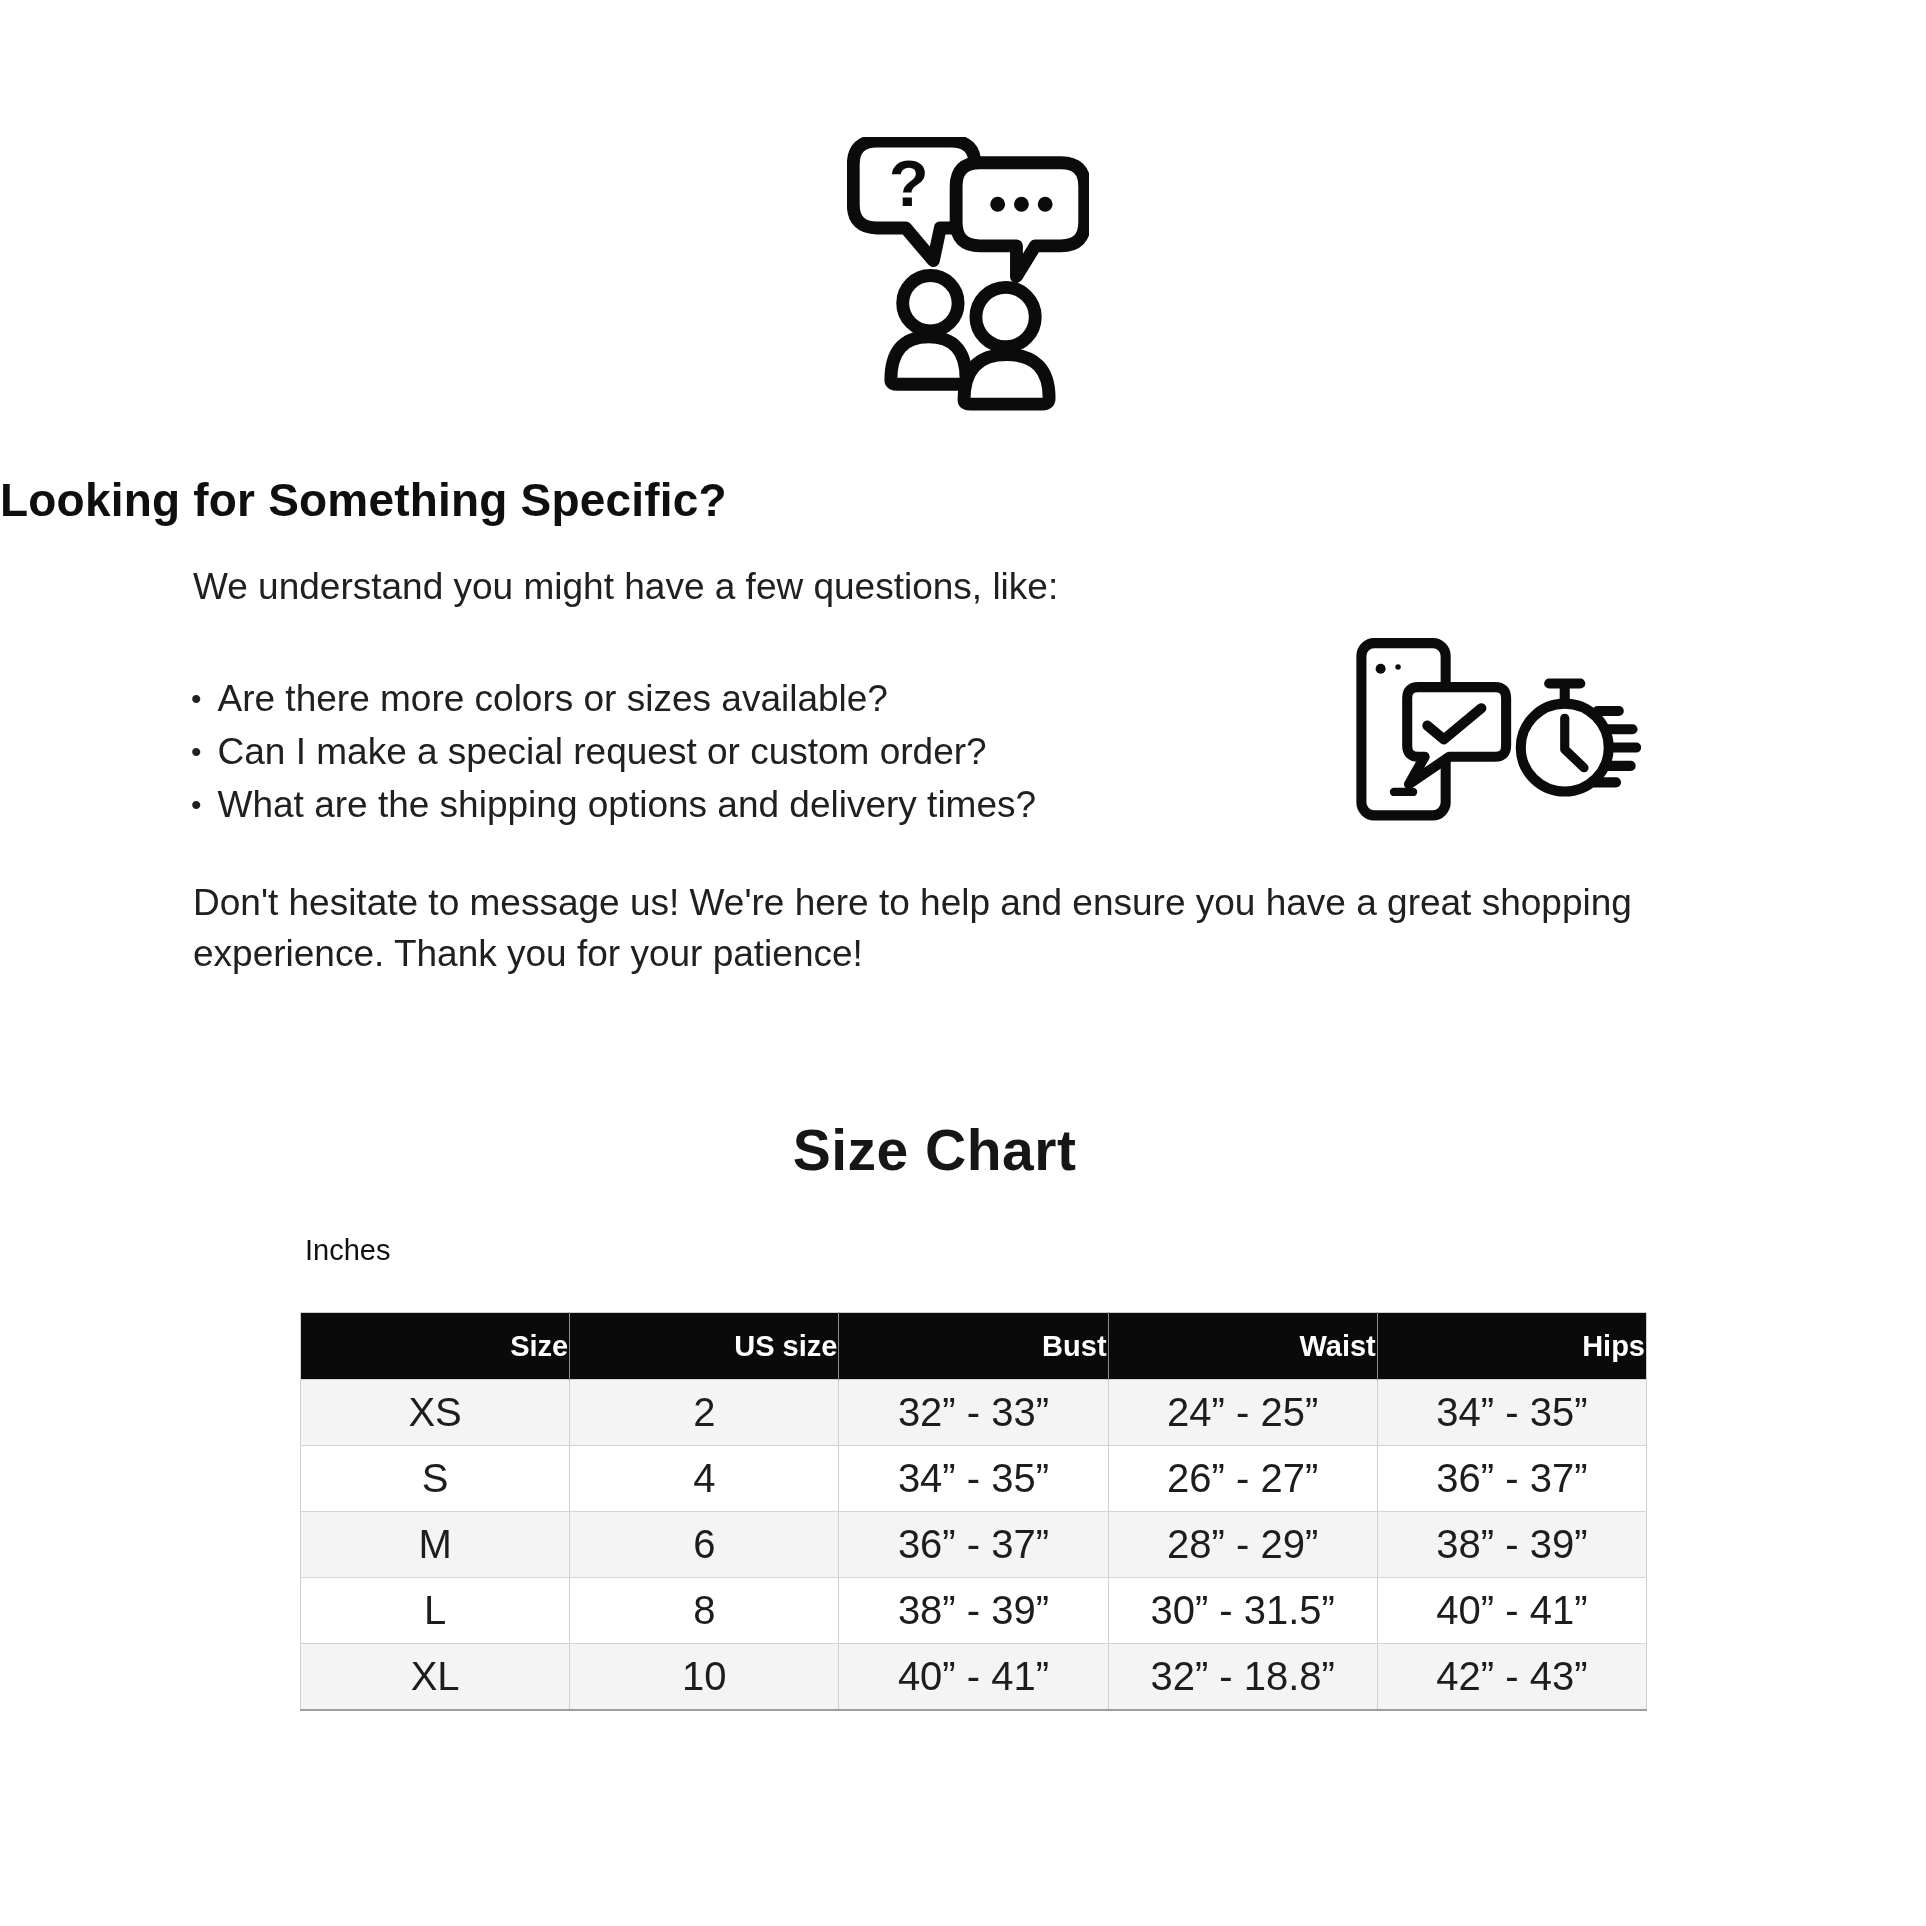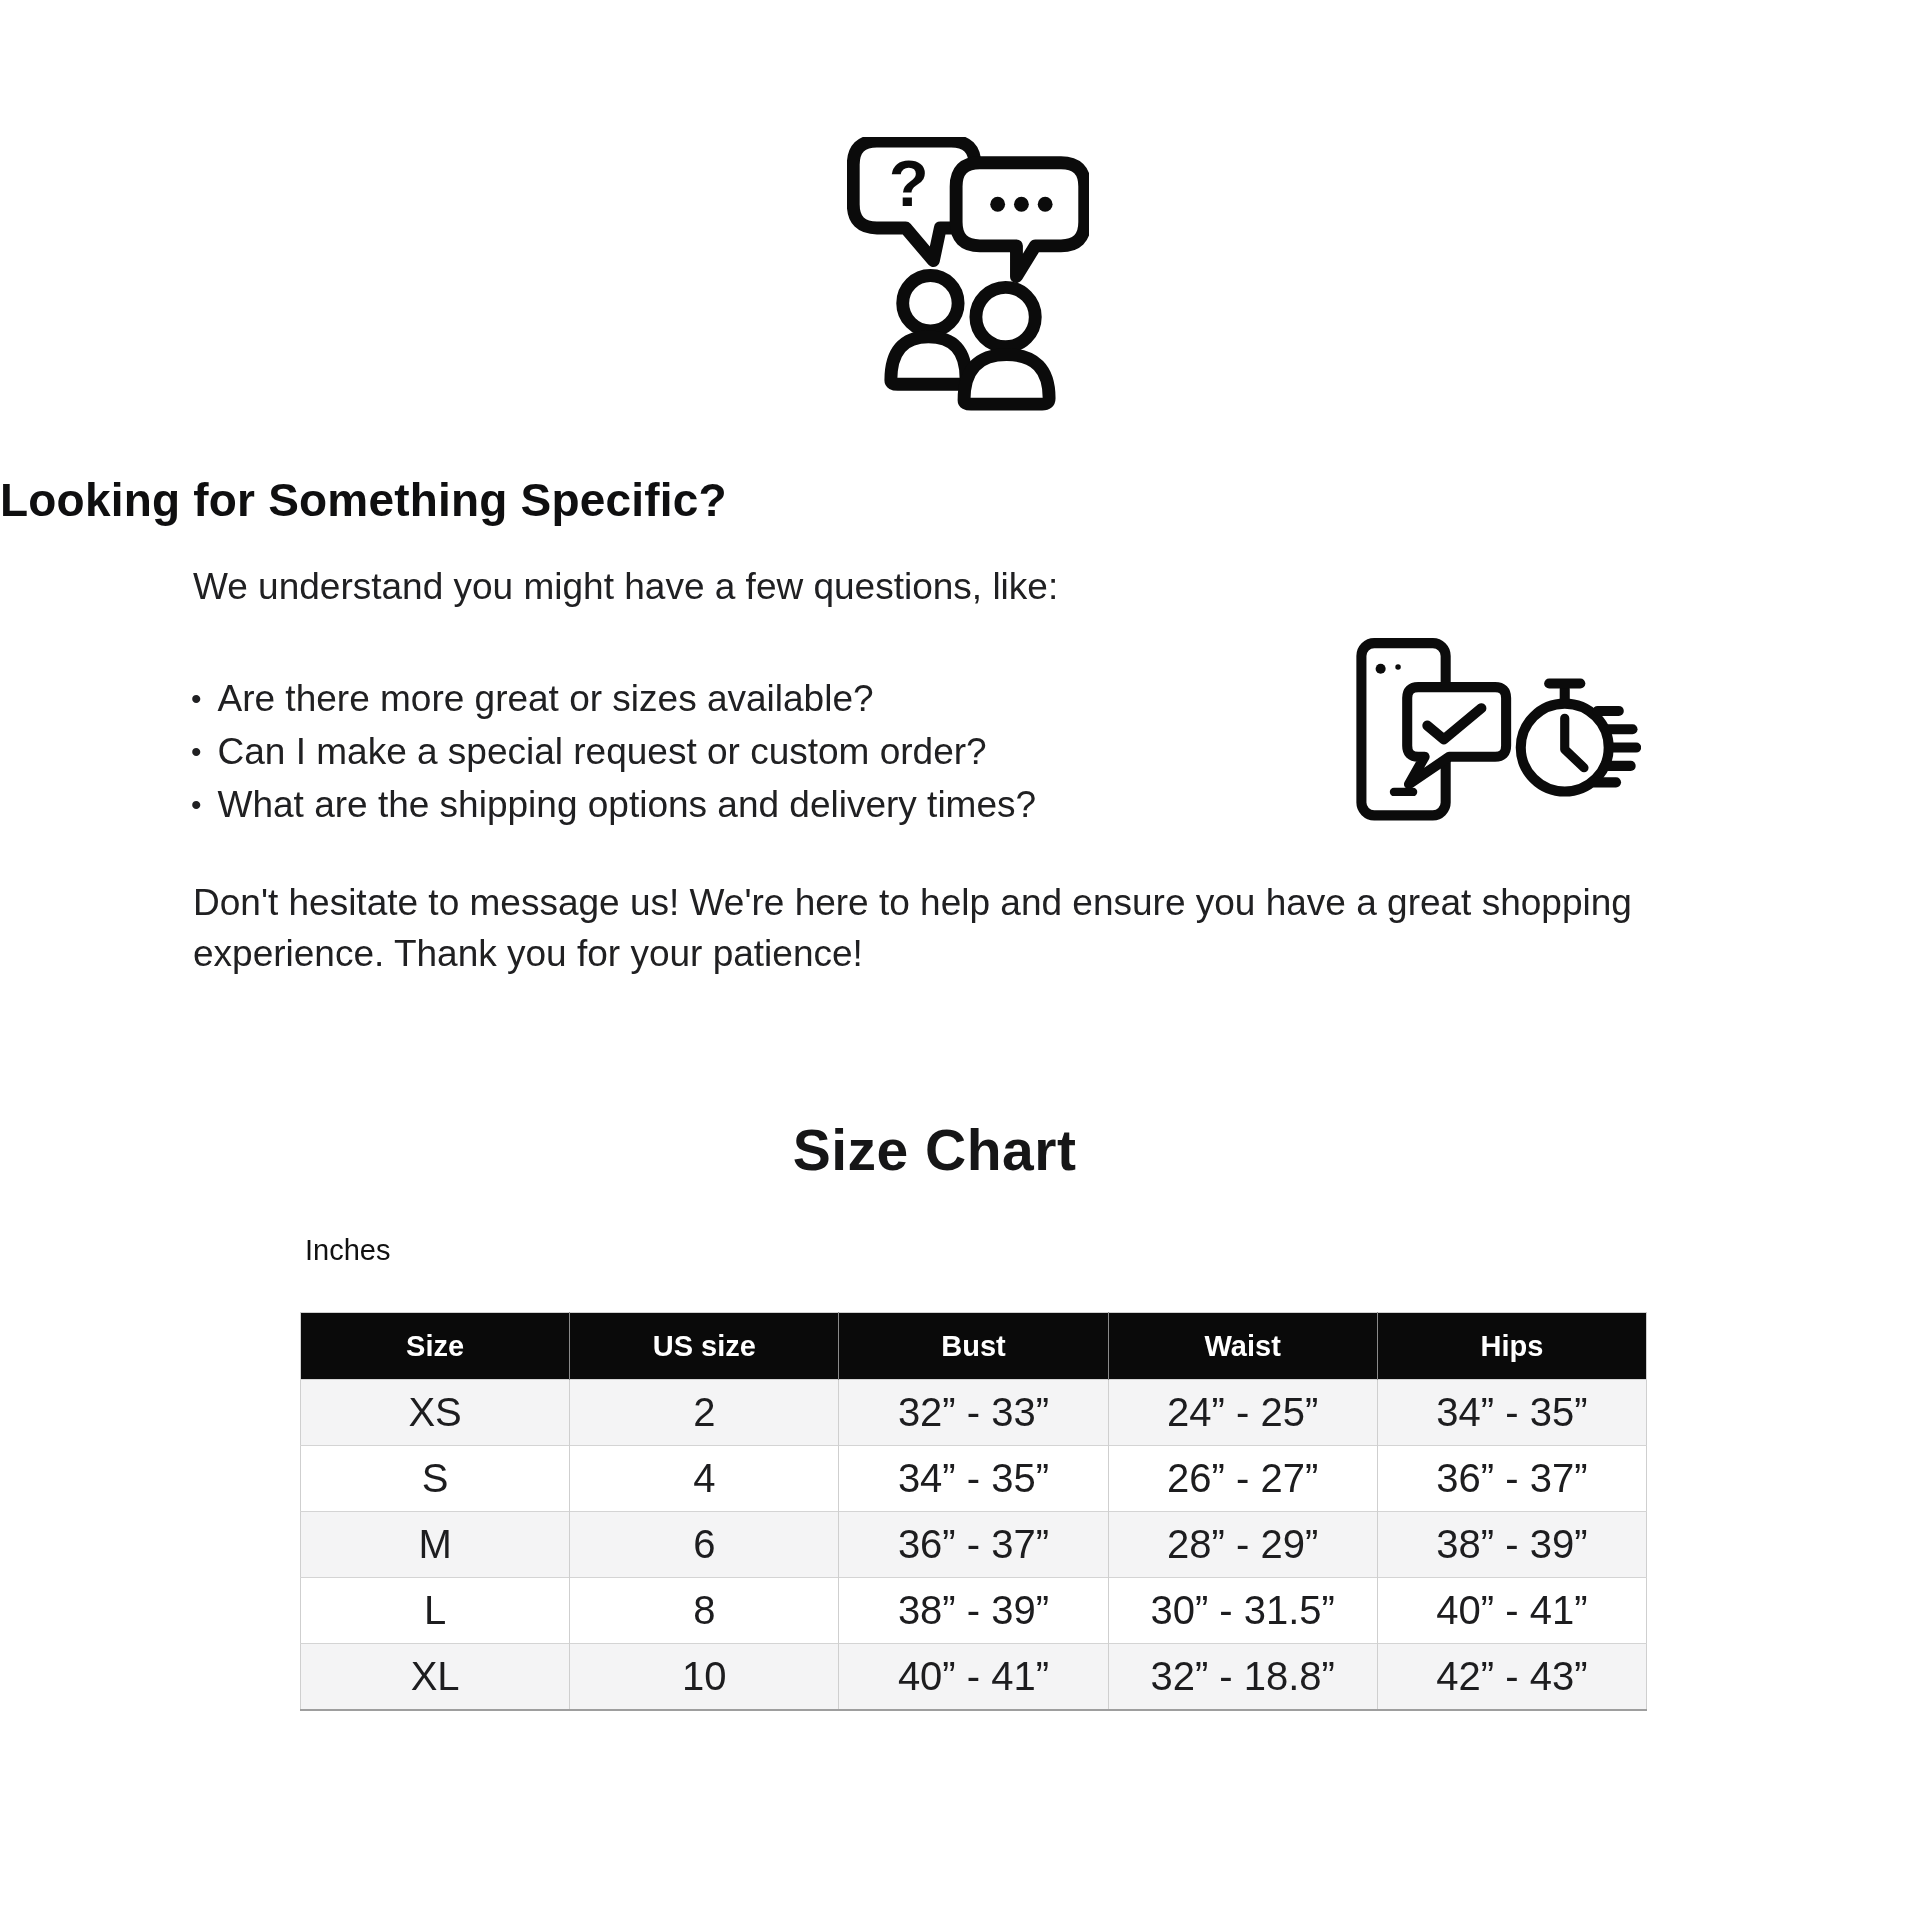--- a/index.html
+++ b/index.html
@@ -23,21 +23,21 @@
     font-size:57px; font-weight:bold; color:#161617; letter-spacing:0.5px;
   }
   .unit-label{position:absolute; left:305px; top:1234px; margin:0; font-size:29px; color:#111;}
   .size-table{
     position:absolute; left:300px; top:1312px; width:1347px;
     border-collapse:collapse; table-layout:fixed;
     border:1px solid #cfcfcf; border-bottom:2px solid #9e9e9e;
   }
   .size-table th{
     background:#0a0a0a; color:#ffffff; font-size:29px; font-weight:bold;
-    height:64px; text-align:center; vertical-align:middle;
+    height:64px; text-align:right; vertical-align:middle;
     border-left:1px solid #8a8a8a;
   }
   .size-table th:first-child{border-left:none;}
   .size-table td{
     font-size:40px; color:#1d1d1f; height:63px; text-align:center; vertical-align:middle;
     border-left:1px solid #cfcfcf; border-top:1px solid #d4d4d4;
   }
   .size-table td:first-child{border-left:none;}
   .size-table tr.alt td{background:#f4f4f5;}
   .size-table tr.plain td{background:#ffffff;}
@@ -69,21 +69,21 @@
     </svg>
   </div>
 
   <h1 class="hero-heading">Looking for Something Specific?</h1>
 
   <p class="lead">We understand you might have a few questions, like:</p>
 
   <ul class="bullets">
     <li>
       <span class="dot">•</span>
-      <span>Are there more great or sizes available?</span>
+      <span>Are there more colors or sizes available?</span>
     </li>
     <li>
       <span class="dot">•</span>
       <span>Can I make a special request or custom order?</span>
     </li>
     <li>
       <span class="dot">•</span>
       <span>What are the shipping options and delivery times?</span>
     </li>
   </ul>

